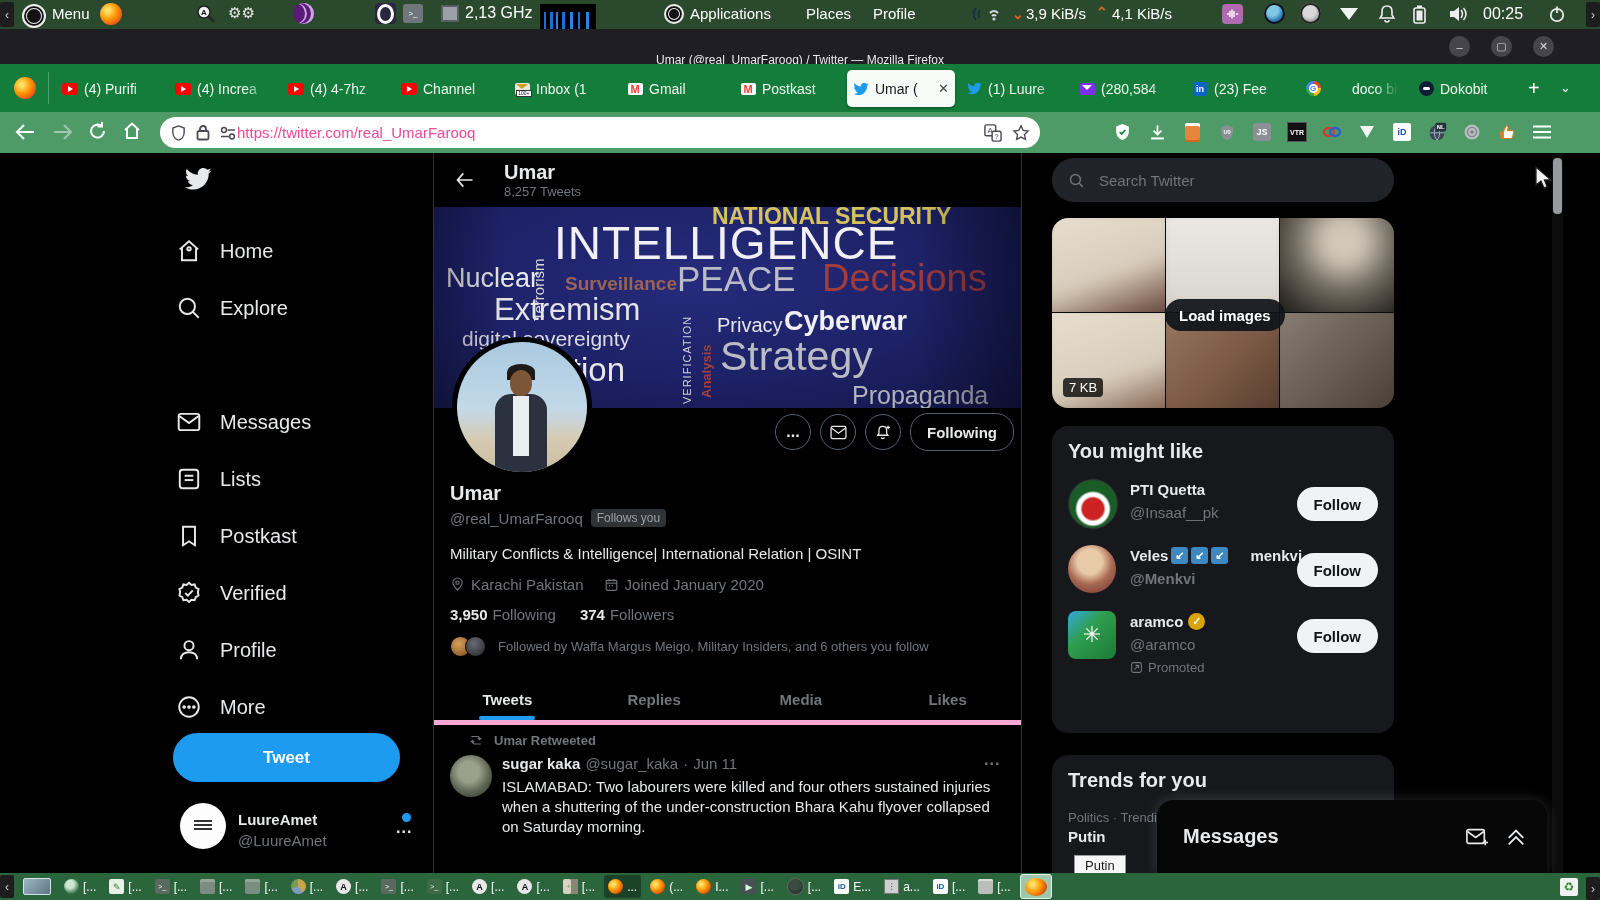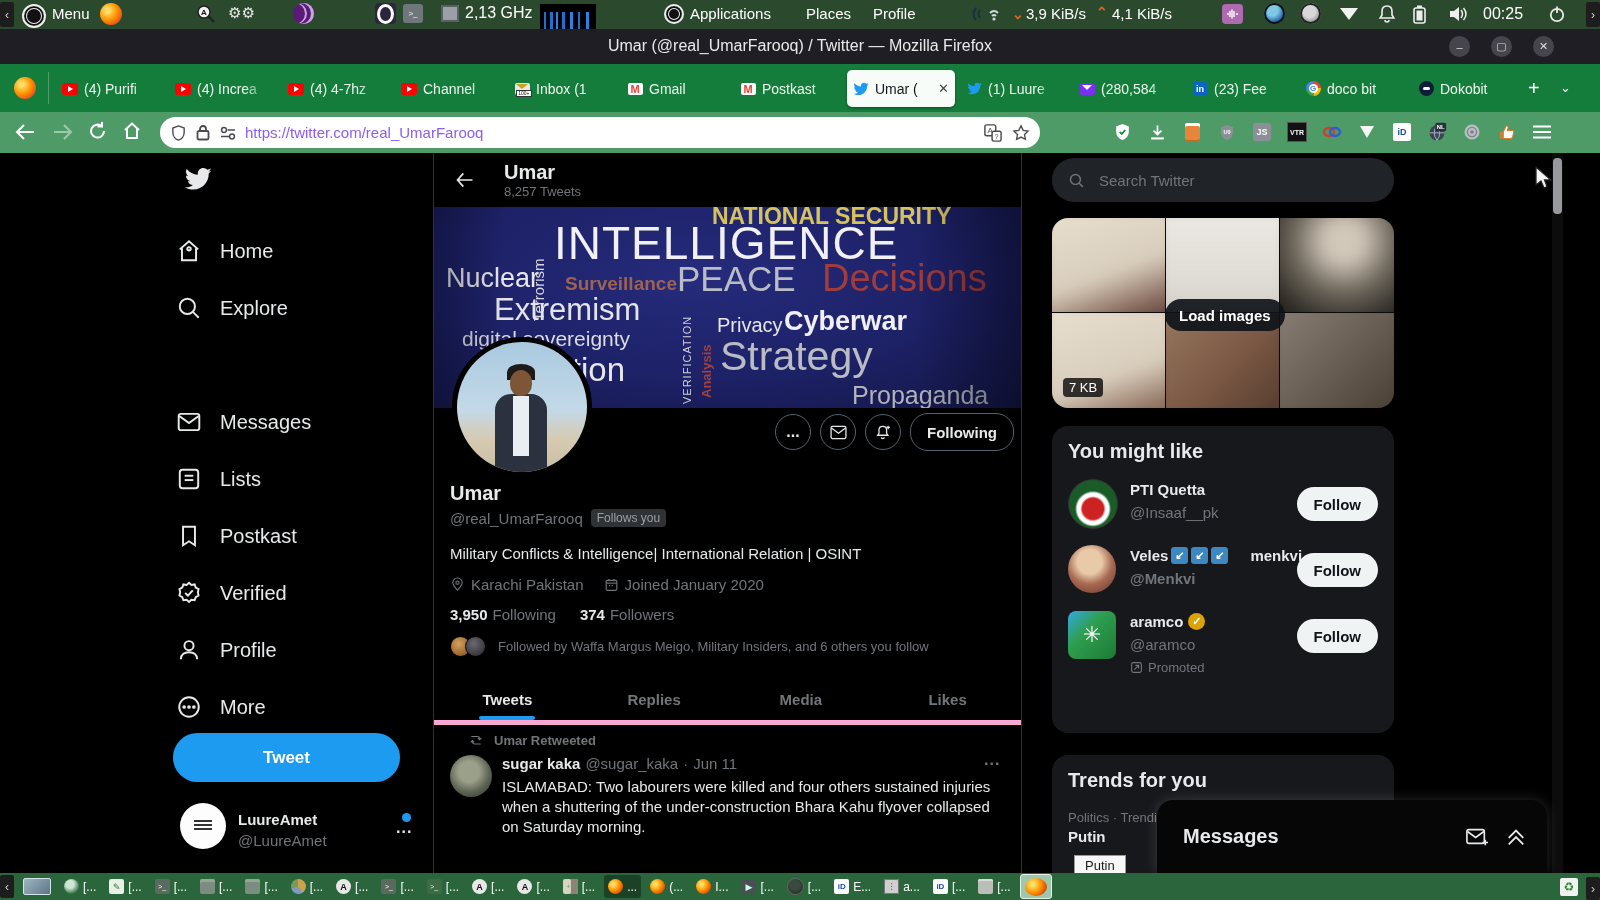--- a/index.html
+++ b/index.html
@@ -41,21 +41,21 @@
   .dkb{width:15px;height:15px;border-radius:50%;background:#101d36;position:relative;}
   .dkb:after{content:"";position:absolute;left:4px;top:6px;width:7px;height:3px;border-radius:2px;background:#fff;}
   .inboxic{width:15px;height:12px;background:#e8e8e8;border-radius:2px;position:relative;}
   .inboxic:before{content:"";position:absolute;left:1px;top:1px;border-left:6px solid transparent;border-right:6px solid transparent;border-top:5px solid #c8a21a;}
   .inboxic:after{content:"100+";position:absolute;right:-2px;bottom:-2px;background:#fff;border:1px solid #333;color:#111;font-size:5px;line-height:5px;padding:0 1px;}
   
   .navbar{position:absolute;top:112px;left:0;width:1600px;height:41px;background:#4f9b68;}
   .navic{color:#fff;}
   .navic.dim{opacity:.45;}
   .urlpill{position:absolute;left:160px;top:5px;width:880px;height:31px;background:#fff;border-radius:16px;display:flex;align-items:center;padding:0 10px;box-sizing:border-box;color:#15141a;}
-  .urltext{font-size:15px;color:#8b5cf6;margin-left:8px;flex:1;}
+  .urltext{font-size:15px;color:#ec4899;margin-left:0;flex:1;}
   .extic{width:26px;height:26px;display:flex;align-items:center;justify-content:center;margin-left:9px;}
   
   .content{position:absolute;top:153px;left:0;width:1600px;height:720px;background:#000;overflow:hidden;color:#e7e9ea;}
   .gray{color:#71767b;}
   .colborder{position:absolute;top:0;width:1px;height:720px;background:#2f3336;}
   
   .snav-item{position:absolute;left:176px;height:50px;display:flex;align-items:center;color:#e7e9ea;font-size:20px;}
   .snav-item .ico{width:26px;height:26px;margin-right:18px;}
   .tweetbtn{position:absolute;left:173px;top:580px;width:227px;height:49px;background:#1d9bf0;border-radius:25px;color:#fff;font-weight:700;font-size:17px;display:flex;align-items:center;justify-content:center;}
   
@@ -191,21 +191,21 @@
     <div class="abs" style="left:1548px;top:5px;">
         <svg width="18" height="18" viewBox="0 0 18 18">
           <circle cx="9" cy="10" r="6.2" fill="none" stroke="#e8e8e8" stroke-width="1.8"></circle>
           <line x1="9" y1="1.5" x2="9" y2="8" stroke="#e8e8e8" stroke-width="1.8"></line>
         </svg>
       </div>
     <div class="sys-chev" style="right:0;left:auto;">›</div>
   </div>
 
   <div class="titlebar">
-    <div style="text-align:center;font-size:16px;padding-top:8px;">Umar (@real_UmarFarooq) / Twitter — Mozilla Firefox</div>
+    <div style="text-align:center;font-size:12px;padding-top:24px;">Umar (@real_UmarFarooq) / Twitter — Mozilla Firefox</div>
     <div class="winbtn" style="left:1449px;">–</div>
     <div class="winbtn" style="left:1491px;">▢</div>
     <div class="winbtn" style="left:1533px;">✕</div>
   </div>
 
   <div class="tabbar">
     <div class="abs" style="left:14px;top:13px;">
         <div class="ffx"></div>
       </div>
     <div class="abs" style="left:48px;top:8px;width:1px;height:32px;background:rgba(255,255,255,.25);"></div>
@@ -274,21 +274,21 @@
           <span class="pmail"></span>
         </span>
         <span class="lbl">(280,584</span>
       </div>
     <div class="tab" style="left:1186px;">
         <span class="favicon">
           <span class="li">in</span>
         </span>
         <span class="lbl">(23) Fee</span>
       </div>
-    <div class="tab" style="left:1299px;">
+    <div class="tab" style="left:1299px;text-align:right;">
         <span class="favicon">
           <span class="ggl"></span>
         </span>
         <span class="lbl">doco bit</span>
       </div>
     <div class="tab" style="left:1412px;">
         <span class="favicon">
           <span class="dkb"></span>
         </span>
         <span class="lbl">Dokobit</span>

